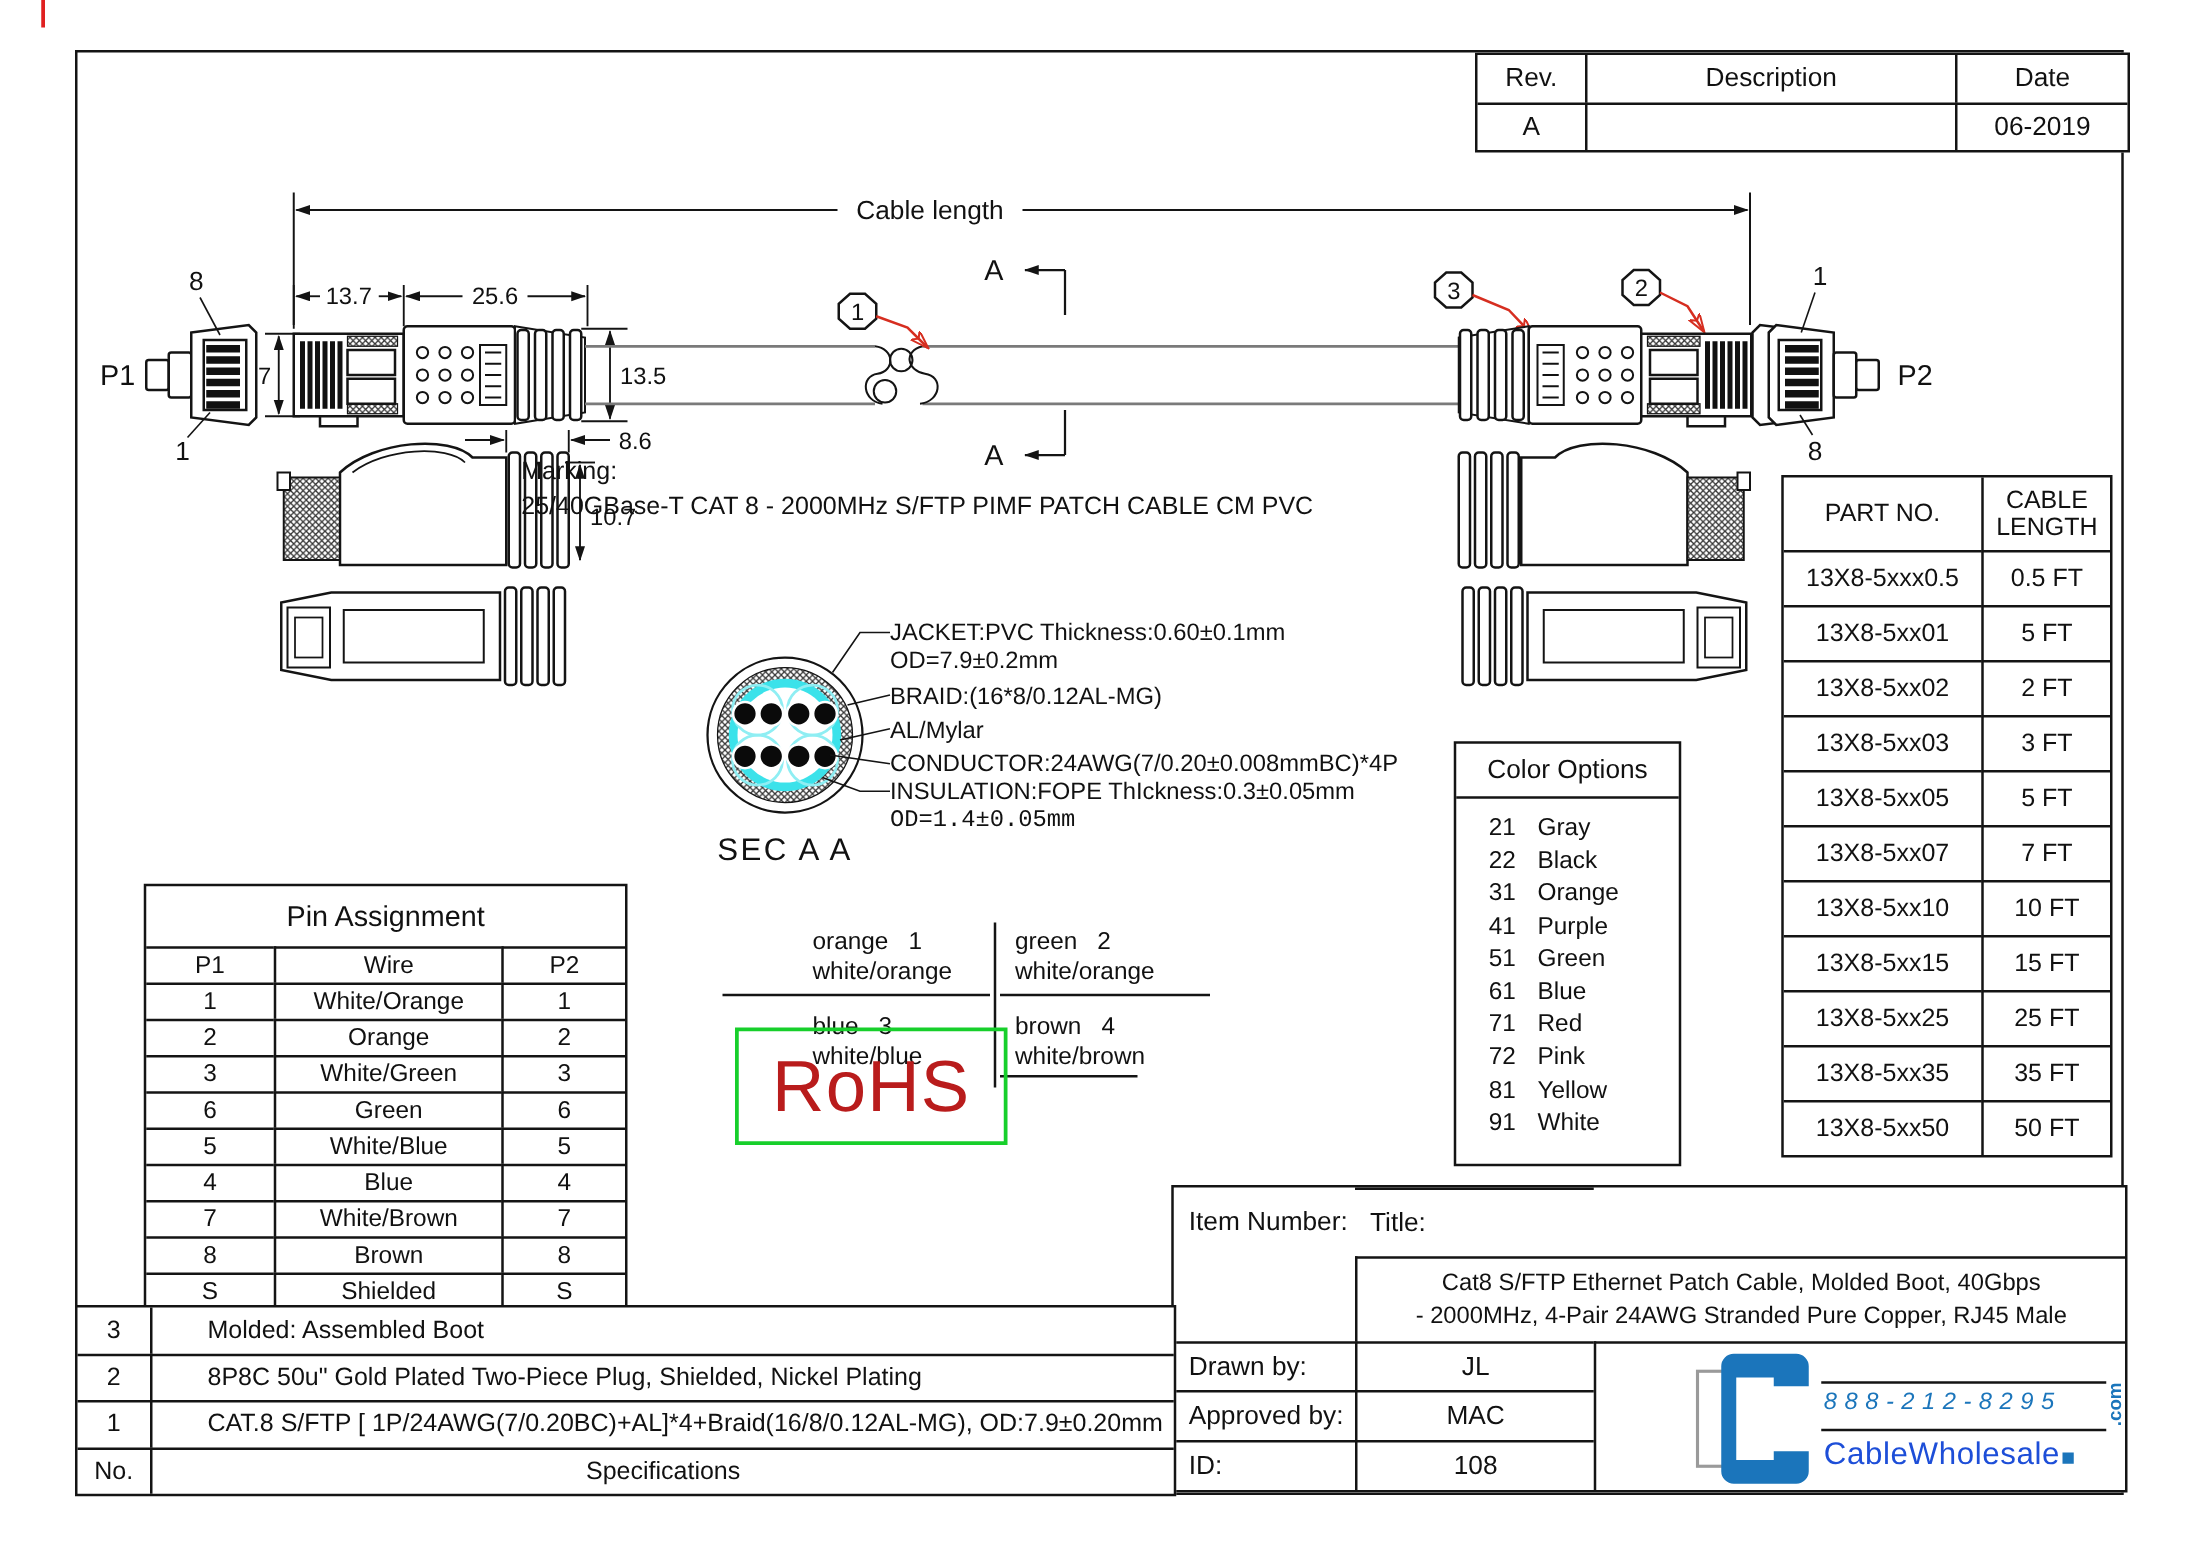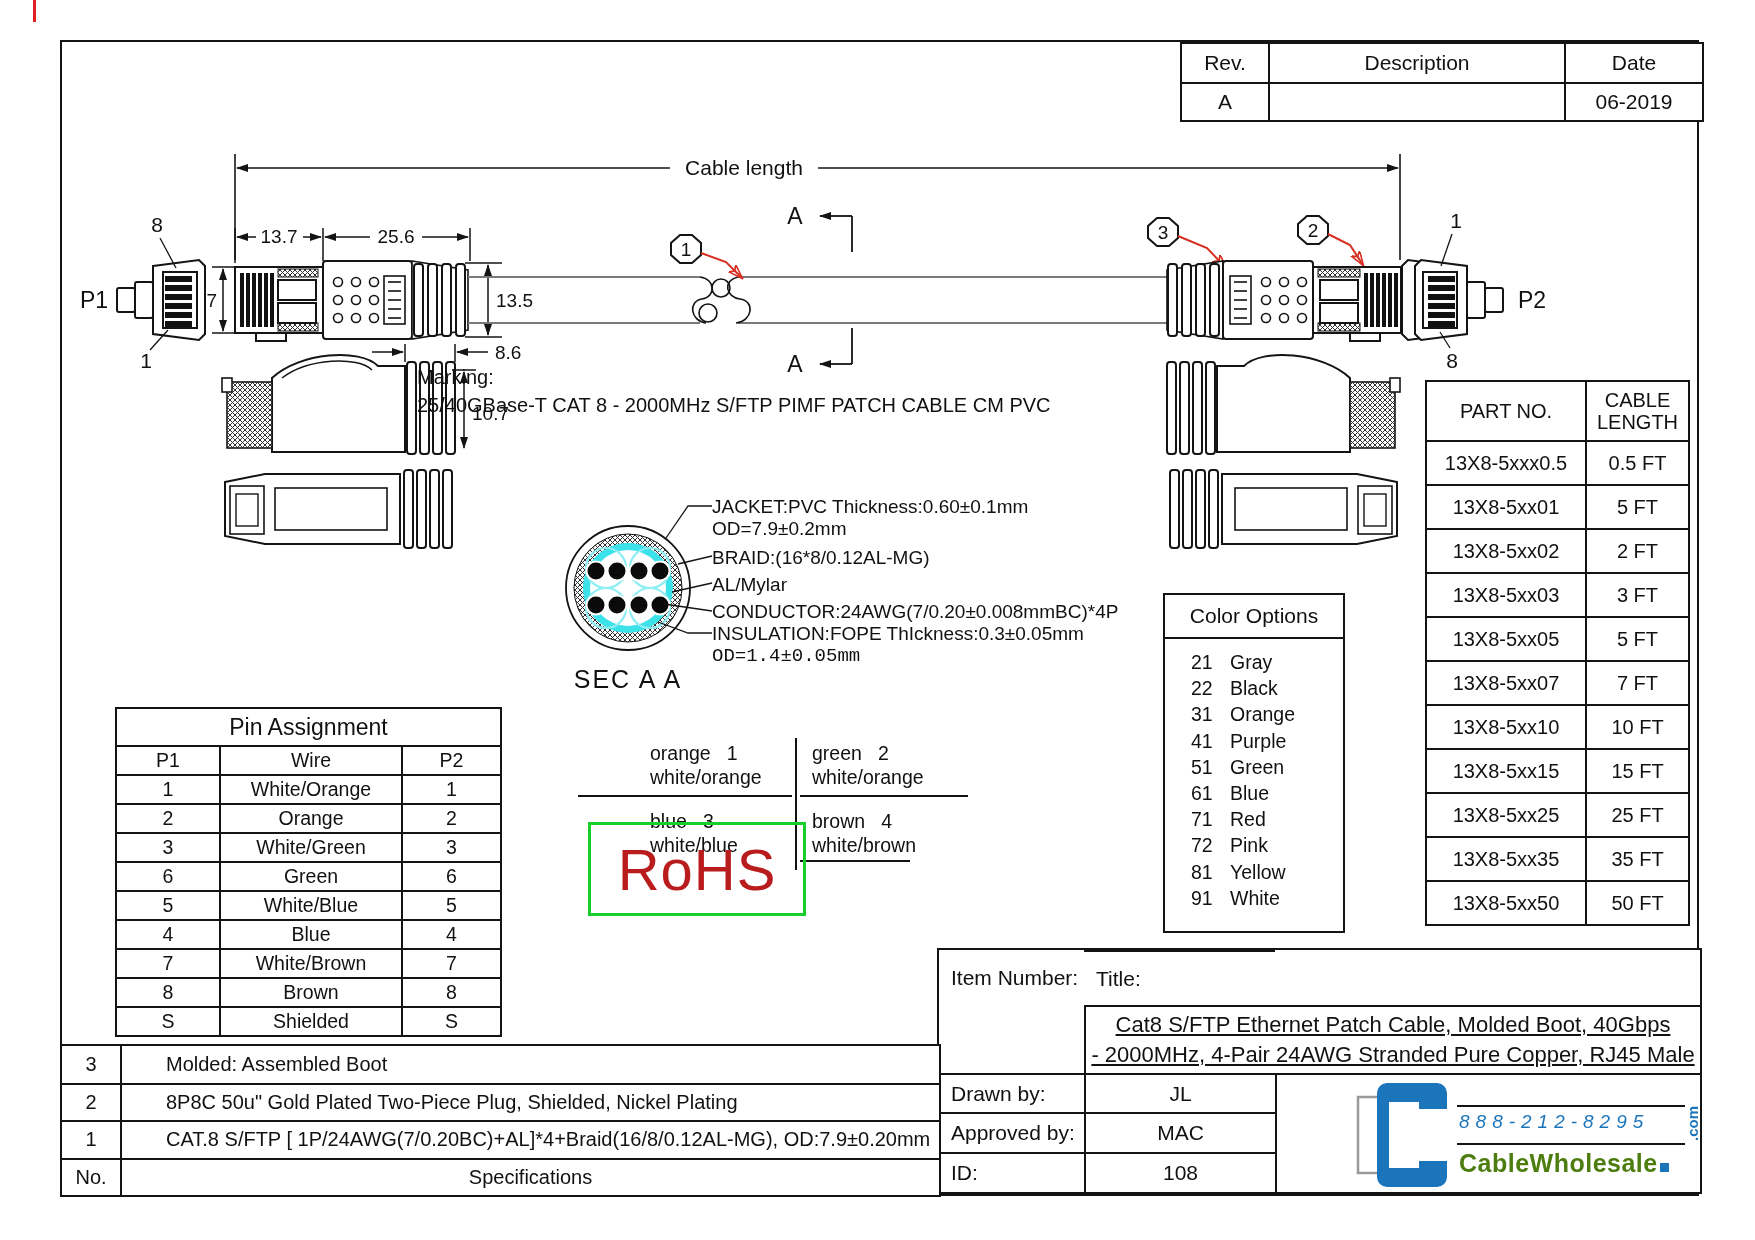--- a/index.html
+++ b/index.html
@@ -10,62 +10,62 @@
   
   .revtbl{display:grid;grid-template-columns:86px 296px 138px;grid-template-rows:38px 38px;border:2px solid #141414;background:#fff;}
   .revtbl .cell{border-left:2px solid #141414;border-top:2px solid #141414;display:flex;align-items:center;justify-content:center;font-size:21px;}
   .revtbl .cell.c0{border-left:none}
   .revtbl .cell.r0{border-top:none}
   
   .pintbl{border:2.5px solid #141414;background:#fff;}
   .pintbl .trow{display:grid;grid-template-columns:102px 182px 99px;}
   .pintbl .tcell{border-top:2px solid #141414;border-left:2px solid #141414;display:flex;align-items:center;justify-content:center;font-size:19.5px;}
   .pintbl .tcell.first{border-left:none}
-  .pintbl .title{display:flex;align-items:center;justify-content:center;font-size:23px;height:36px;text-align:center;}
+  .pintbl .title{display:flex;align-items:center;justify-content:center;font-size:23px;height:48px;text-align:center;}
   .parttbl{border:2.5px solid #141414;background:#fff;}
   .parttbl .trow{display:grid;grid-template-columns:158px 103px;}
   .parttbl .tcell{border-top:2px solid #141414;border-left:2px solid #141414;display:flex;align-items:center;justify-content:center;font-size:20px;text-align:center;line-height:1.12;}
   .parttbl .tcell.first{border-left:none}
   .parttbl .hdr .tcell{border-top:none;height:58px;}
   
   .colorbox{border:2px solid #141414;background:#fff;}
   .colorbox .cbtitle{height:42px;border-bottom:2px solid #141414;display:flex;align-items:center;justify-content:center;font-size:21px;}
   .colorbox ul{list-style:none;margin:10px 0 0 0;padding:0 0 0 26px;}
   .colorbox li{font-size:19.5px;line-height:26.2px;display:flex;gap:15px;}
   .colorbox li .code{min-width:24px;}
   
   .tblock{display:grid;grid-template-columns:145px 191px 425px;grid-template-rows:55px 68px 39px 40px 40px;border:2.5px solid #141414;background:#fff;}
   .tblock .tc{border-left:2px solid #141414;border-top:2px solid #141414;display:flex;align-items:center;font-size:21px;}
   .tblock .lab{padding-left:12px;border-left:none;}
   .tblock .val{justify-content:center;text-align:center;}
   .tblock .noTop{border-top:none;}
   .tblock .span2{grid-column:2 / 4;}
   .tblock .logoCell{grid-row:3 / 6;grid-column:3 / 4;position:relative;}
-  .titleTwoLine{font-size:22px;line-height:1.35;text-decoration:underline;}
+  .titleTwoLine{font-size:19px;line-height:1.35;}
   
   .spectbl{display:grid;grid-template-columns:58px 1fr;grid-template-rows:repeat(4,37.2px);border:2.5px solid #141414;background:#fff;}
   .spectbl .sc{border-top:2px solid #141414;border-left:2px solid #141414;display:flex;align-items:center;font-size:20px;}
   .spectbl .sc.noL{border-left:none;justify-content:center;}
   .spectbl .sc.r0{border-top:none;}
   .spectbl .desc{padding-left:44px;}
   .spectbl .desc.centered{justify-content:center;padding-left:0;}
   
   .pairtxt{font-size:19.5px;line-height:23.5px;}
   .pairtxt .num{margin-left:16px;}
   .rule{background:#141414;}
   
   .rohs{border:3px solid #17cf2b;color:#b91c1c;display:flex;align-items:center;justify-content:center;font-size:58px;letter-spacing:1px;font-weight:500;}
   
   .callout{font-size:19px;white-space:nowrap;}
   .marking{font-size:20px;white-space:nowrap;}
   
   svg text{font-family:"Liberation Sans",sans-serif;fill:#111;}
   
   .phone{font-style:italic;color:#1b75bb;font-size:19px;letter-spacing:6px;white-space:nowrap;}
-  .brand{font-weight:bold;color:#4d7c0f;font-size:25px;letter-spacing:0.5px;white-space:nowrap;}
+  .brand{font-weight:normal;color:#1d4ed8;font-size:25px;letter-spacing:0.5px;white-space:nowrap;}
   .tld{color:#1b75bb;font-size:15px;font-weight:bold;transform:rotate(-90deg);transform-origin:center;}
   .reddot{width:9px;height:9px;background:#1b75bb;display:inline-block;margin-left:2px;}
 </style>
 </head>
 <body>
 
 <div class="page">
 
   <div class="abs" style="left:33px;top:0;width:3px;height:22px;background:#e02020;"></div>
 

